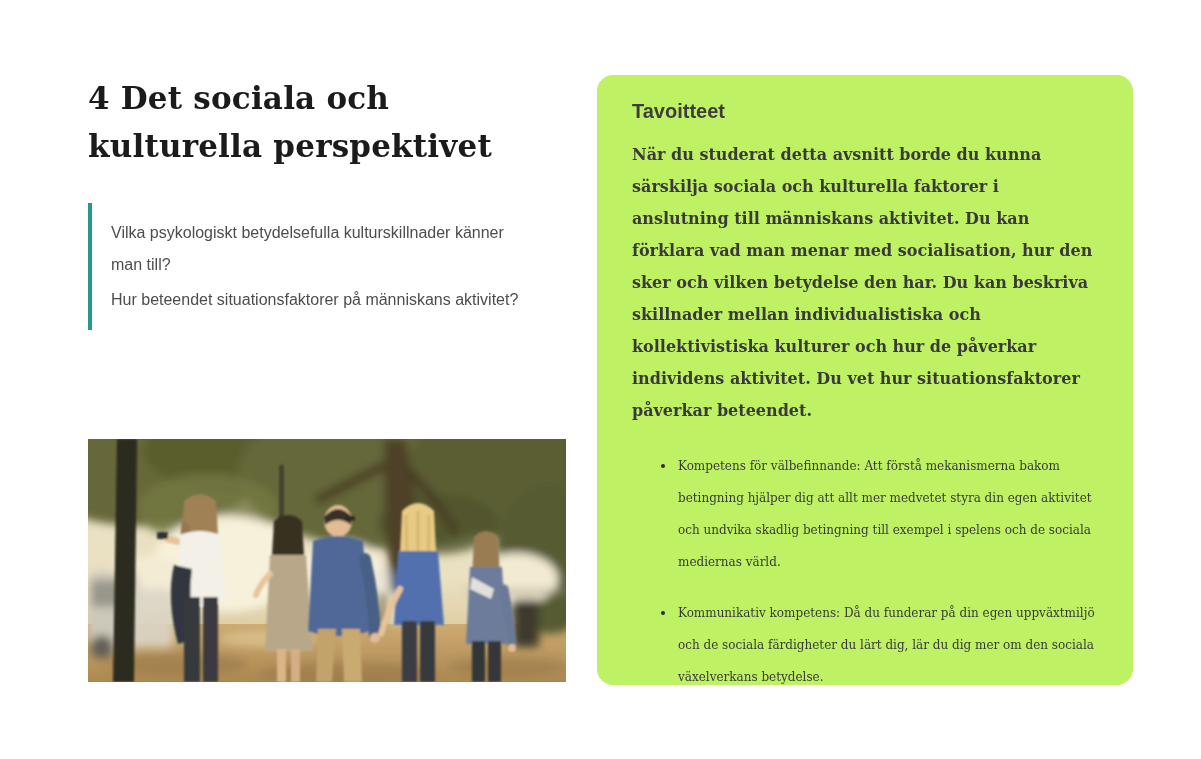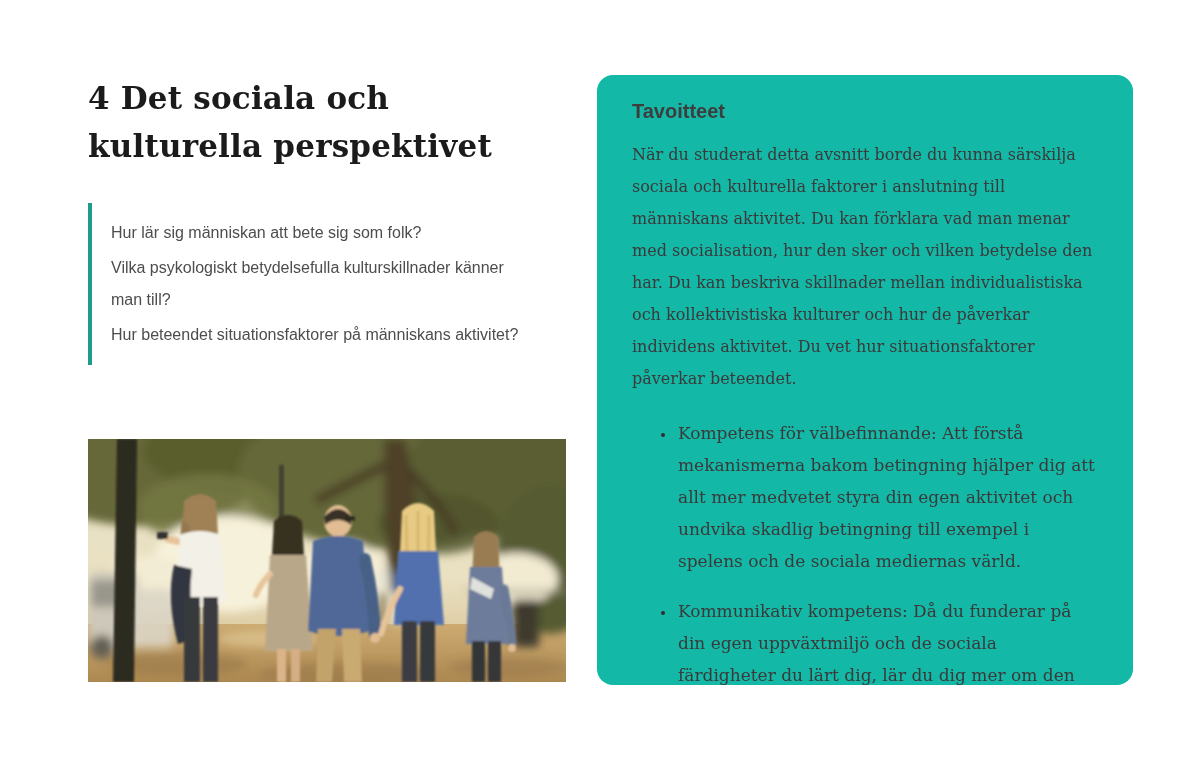--- a/index.html
+++ b/index.html
@@ -60,52 +60,52 @@
     line-height: 28px;
     color: #3d3d3d;
     margin-bottom: 14px;
   }
   .goals-intro {
     font-family: "DejaVu Serif", serif;
     font-size: 16px;
     line-height: 32px;
     color: #3a3a3a;
     margin-bottom: 22px;
+    font-weight: bold;
   }
   .goals-subheading {
     font-size: 17px; font-weight: 700;
     line-height: 24px;
     color: #2e2e2e;
     margin-bottom: 16px;
   }
   .goals-list {
     padding-left: 44px;
     list-style: disc;
   }
   .goals-list li {
     font-family: "DejaVu Serif", serif;
-    font-size: 17px;
+    font-size: 12px;
     line-height: 32px;
     color: #3a3a3a;
     padding-left: 2px;
   }
   .goals-list li + li { margin-top: 18px; }
   .goals-list li::marker { color: #2e2e2e; font-size: 14px; }
 </style>
 </head>
 <body>
 
 <div class="stage">
 
   <div class="left-col">
 
     <h1 class="page-title">4 Det sociala och kulturella perspektivet</h1>
 
     <div class="question-block">
-      <p class="question">Hur lär sig människan att bete sig som folk?</p>
       <p class="question">Vilka psykologiskt betydelsefulla kulturskillnader känner man till?</p>
       <p class="question">Hur beteendet situationsfaktorer på människans aktivitet?</p>
     </div>
 
     <div class="article-photo" role="img" aria-label="Fem ungdomar som går tillsammans på en trädkantad gångväg">
 
       <svg width="478" height="243" viewBox="0 0 478 243" xmlns="http://www.w3.org/2000/svg" aria-hidden="true">
         <defs>
           <linearGradient id="sky" x1="0" y1="0" x2="0" y2="1">
             <stop offset="0" stop-color="#e5dfc6"></stop>
@@ -221,21 +221,21 @@
             <rect x="384" y="202" width="13" height="41" fill="#1f2128"></rect>
             <rect x="400" y="202" width="13" height="41" fill="#22242c"></rect>
           </g>
         </g>
 
         <rect x="0" y="0" width="478" height="243" fill="#f6e9c8" opacity="0.10"></rect>
       </svg>
     </div>
   </div>
 
-  <aside class="goals-card" style="background: #14b8a6;">
+  <aside class="goals-card" style="background: #bef264;">
     <h2 class="goals-title">Tavoitteet</h2>
 
     <p class="goals-intro">När du studerat detta avsnitt borde du kunna särskilja sociala och kulturella faktorer i anslutning till människans aktivitet. Du kan förklara vad man menar med socialisation, hur den sker och vilken betydelse den har. Du kan beskriva skillnader mellan individualistiska och kollektivistiska kulturer och hur de påverkar individens aktivitet. Du vet hur situationsfaktorer påverkar beteendet.</p>
 
 
     <ul class="goals-list">
       <li>Kompetens för välbefinnande: Att förstå mekanismerna bakom betingning hjälper dig att allt mer medvetet styra din egen aktivitet och undvika skadlig betingning till exempel i spelens och de sociala mediernas värld.</li>
       <li>Kommunikativ kompetens: Då du funderar på din egen uppväxtmiljö och de sociala färdigheter du lärt dig, lär du dig mer om den sociala växelverkans betydelse.</li>
     </ul>
   </aside>

